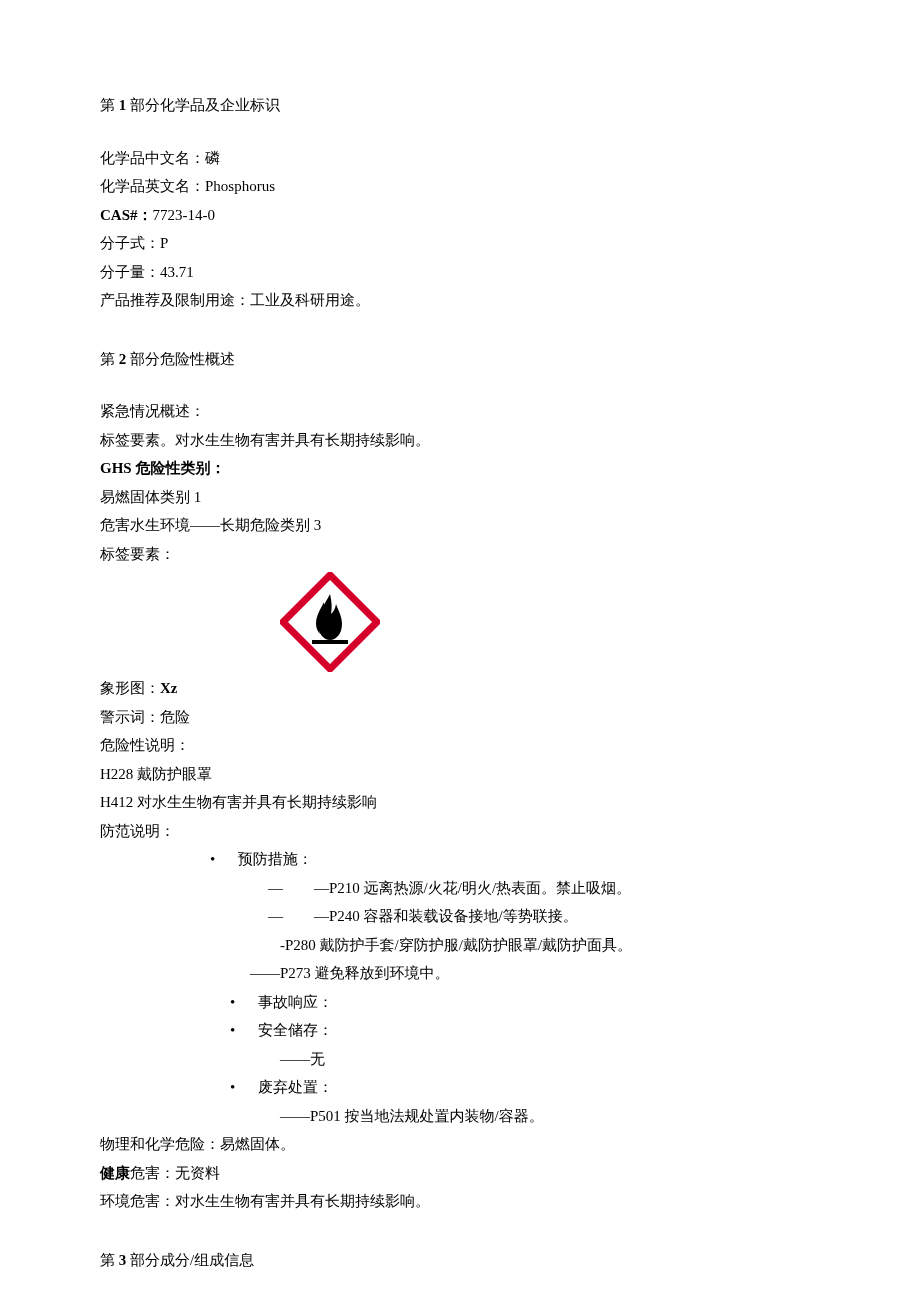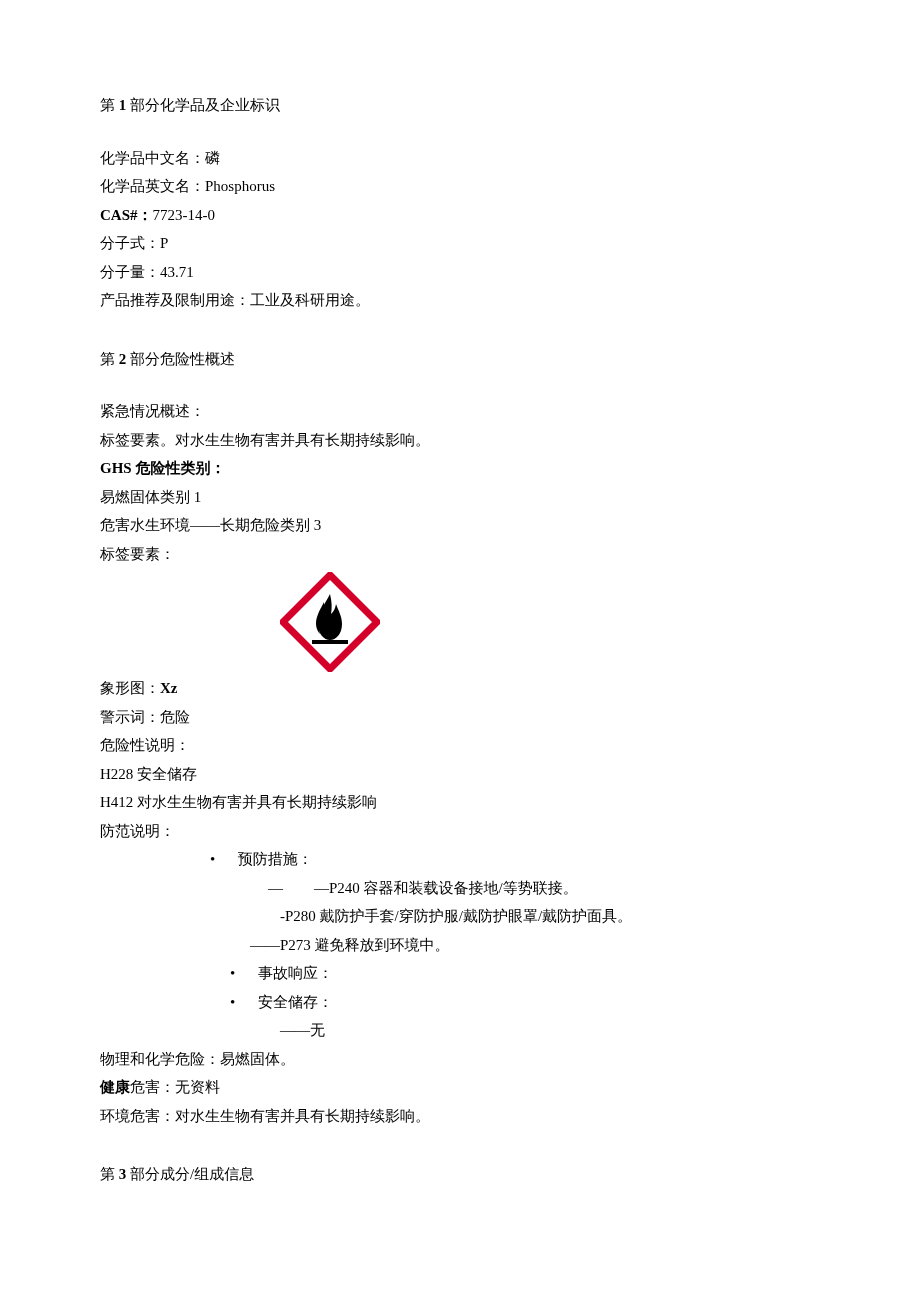--- a/index.html
+++ b/index.html
@@ -113,42 +113,47 @@
   </svg>
 </div>
 
 <p class="line">
   <span>象形图：</span><span class="bold" style="font-family:'Times New Roman',serif">Xz</span>
 </p>
 <p class="line">
   <span>警示词：</span><span>危险</span>
 </p>
 <p class="line">危险性说明：</p>
-<p class="line">H228 安全储存</p>
+<p class="line">H228 戴防护眼罩</p>
 <p class="line">H412 对水生生物有害并具有长期持续影响</p>
 <p class="line">防范说明：</p>
 
 <ul class="ul-level1">
   <li>
     <span>预防措施：</span>
     <ul class="ul-sub">
+      <li><span class="dash-cell">—</span><span>—P210 远离热源/火花/明火/热表面。禁止吸烟。</span></li>
       <li><span class="dash-cell">—</span><span>—P240 容器和装载设备接地/等势联接。</span></li>
       <li style="margin-left:12px"><span>-P280 戴防护手套/穿防护服/戴防护眼罩/戴防护面具。</span></li>
       <li style="margin-left:-18px"><span>——P273 避免释放到环境中。</span></li>
     </ul>
   </li>
 </ul>
 
 <ul class="ul-bullet2">
   <li>
     <span class="bullet">•</span><span>事故响应：</span>
   </li>
   <li>
     <span class="bullet">•</span><span>安全储存：</span>
     <div class="sub">——无</div>
+  </li>
+  <li>
+    <span class="bullet">•</span><span>废弃处置：</span>
+    <div class="sub">——P501 按当地法规处置内装物/容器。</div>
   </li>
 </ul>
 
 <p class="line">
   <span>物理和化学危险：</span><span>易燃固体。</span>
 </p>
 <p class="line">
   <span class="bold">健康</span><span>危害：无资料</span>
 </p>
 <p class="line">

